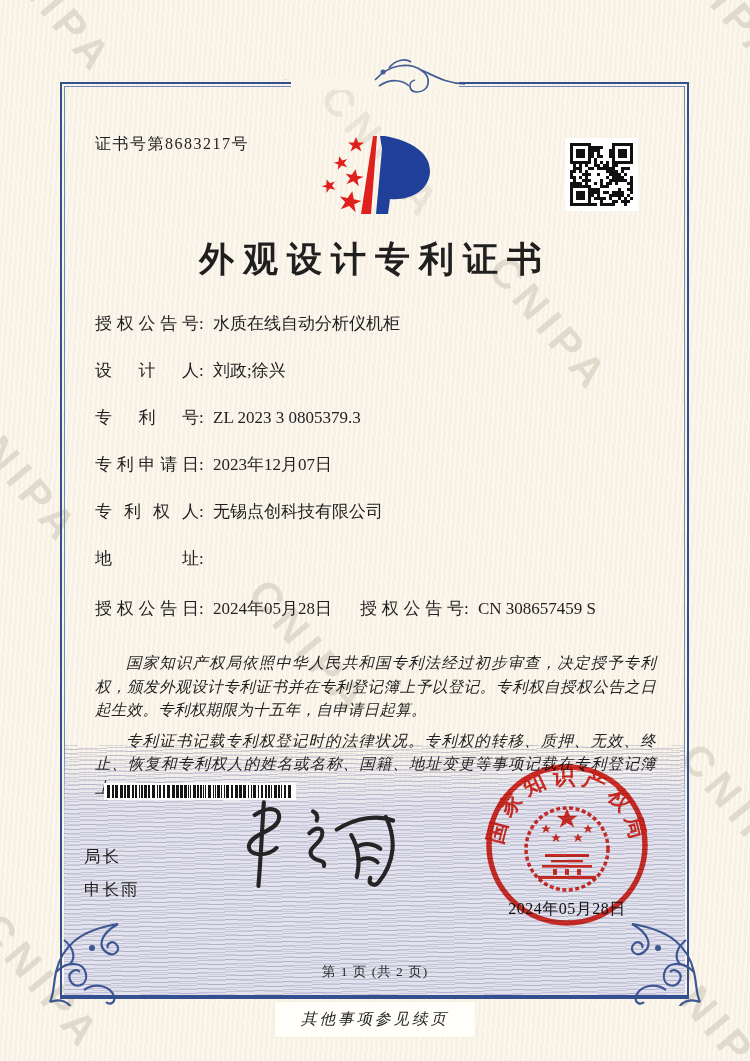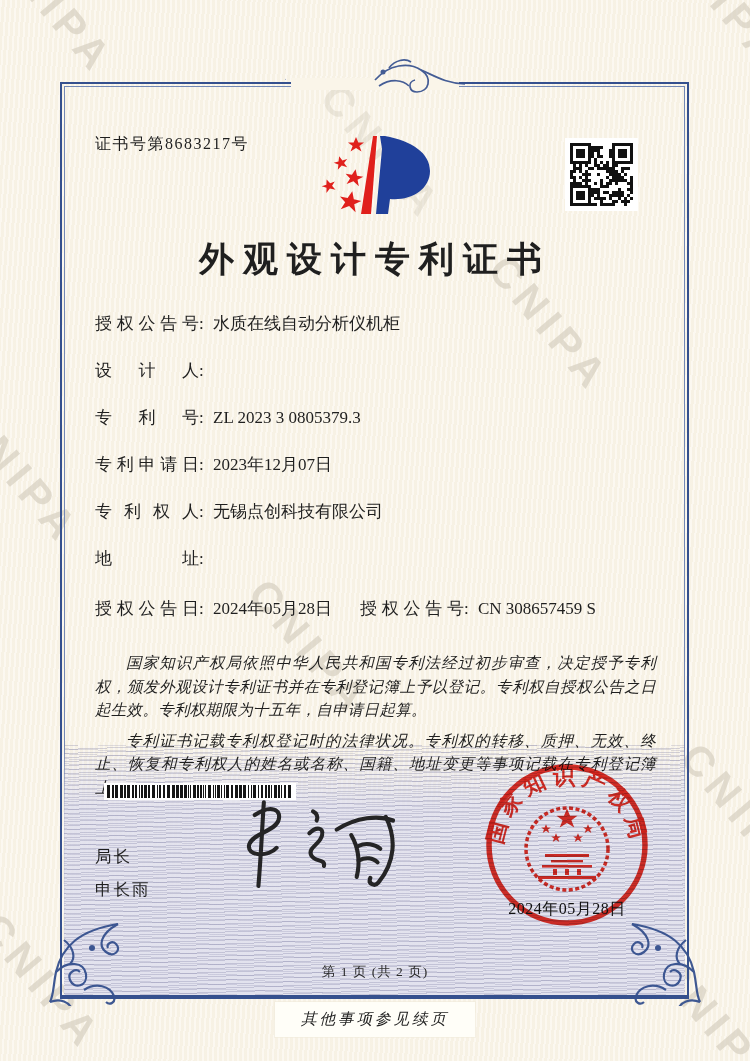--- a/index.html
+++ b/index.html
@@ -62,21 +62,21 @@
   .fval-fixed{flex:0 0 147px;}
   .fval-addr{max-width:424px; line-height:23px;}
   
   .paras{position:absolute; left:95px; top:651px; width:561px; z-index:4;
     font-size:15.5px; line-height:23.5px; text-align:justify; font-style:italic; letter-spacing:.3px;}
   .paras p{text-indent:2em; margin-bottom:7px;}
   
   .barcode{position:absolute; left:104px; top:783px; height:17px; background:#fff;
     padding:2px 3px; display:flex; align-items:stretch; z-index:4;}
   .barcode i{display:block; background:#151515;}
-  .officials{position:absolute; left:95px; top:840px; z-index:4;
+  .officials{position:absolute; left:84px; top:840px; z-index:4;
     font-family:"Liberation Sans","DejaVu Sans",sans-serif; font-size:16.5px; letter-spacing:2px; line-height:33px;}
   .signature{position:absolute; left:222px; top:798px; z-index:4;}
   .seal{position:absolute; left:483px; top:761px; z-index:4; mix-blend-mode:multiply;}
   .seal-date{position:absolute; left:477px; top:899px; width:180px; text-align:center;
     font-size:16px; letter-spacing:.5px; color:#111; z-index:5;}
   .page-info{position:absolute; left:0; width:100%; top:963px; text-align:center;
     font-size:13.5px; letter-spacing:1px; color:#2b2b2b; z-index:4;}
   .cont-note{position:absolute; left:50%; transform:translateX(-50%); top:1002px;
     background:#FFFEF8; padding:7px 26px; font-size:15.5px; letter-spacing:3px;
     font-style:italic; z-index:4; box-shadow:0 0 0 1px rgba(240,235,220,.6);}
@@ -606,20 +606,21 @@
 
   <div class="fields">
     <div class="frow">
       <span class="flabel">授权公告号</span>
         <span class="fcolon">:</span>
       <span class="fval">水质在线自动分析仪机柜</span>
     </div>
     <div class="frow">
       <span class="flabel">设计人</span>
         <span class="fcolon">:</span>
+      <span class="fval">刘政;徐兴</span>
     </div>
     <div class="frow">
       <span class="flabel">专利号</span>
         <span class="fcolon">:</span>
       <span class="fval">ZL 2023 3 0805379.3</span>
     </div>
     <div class="frow">
       <span class="flabel">专利申请日</span>
         <span class="fcolon">:</span>
       <span class="fval">2023年12月07日</span>

